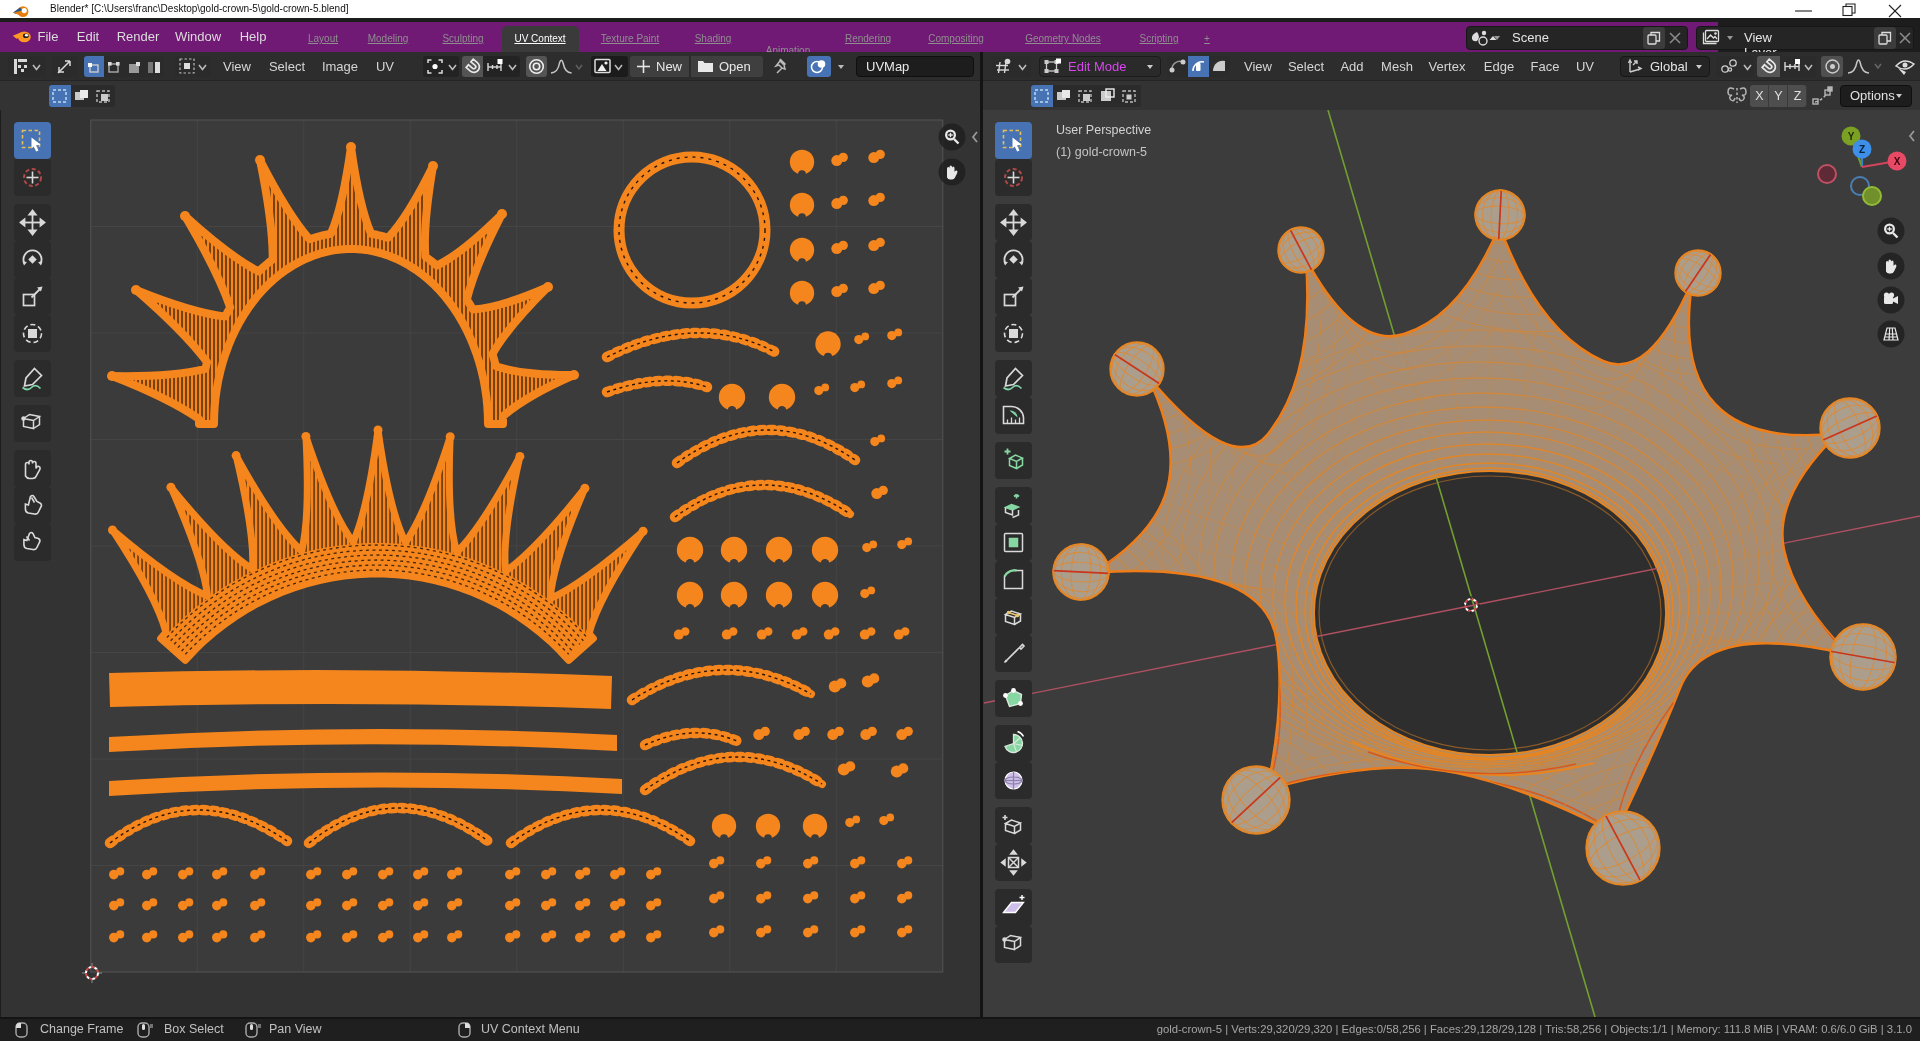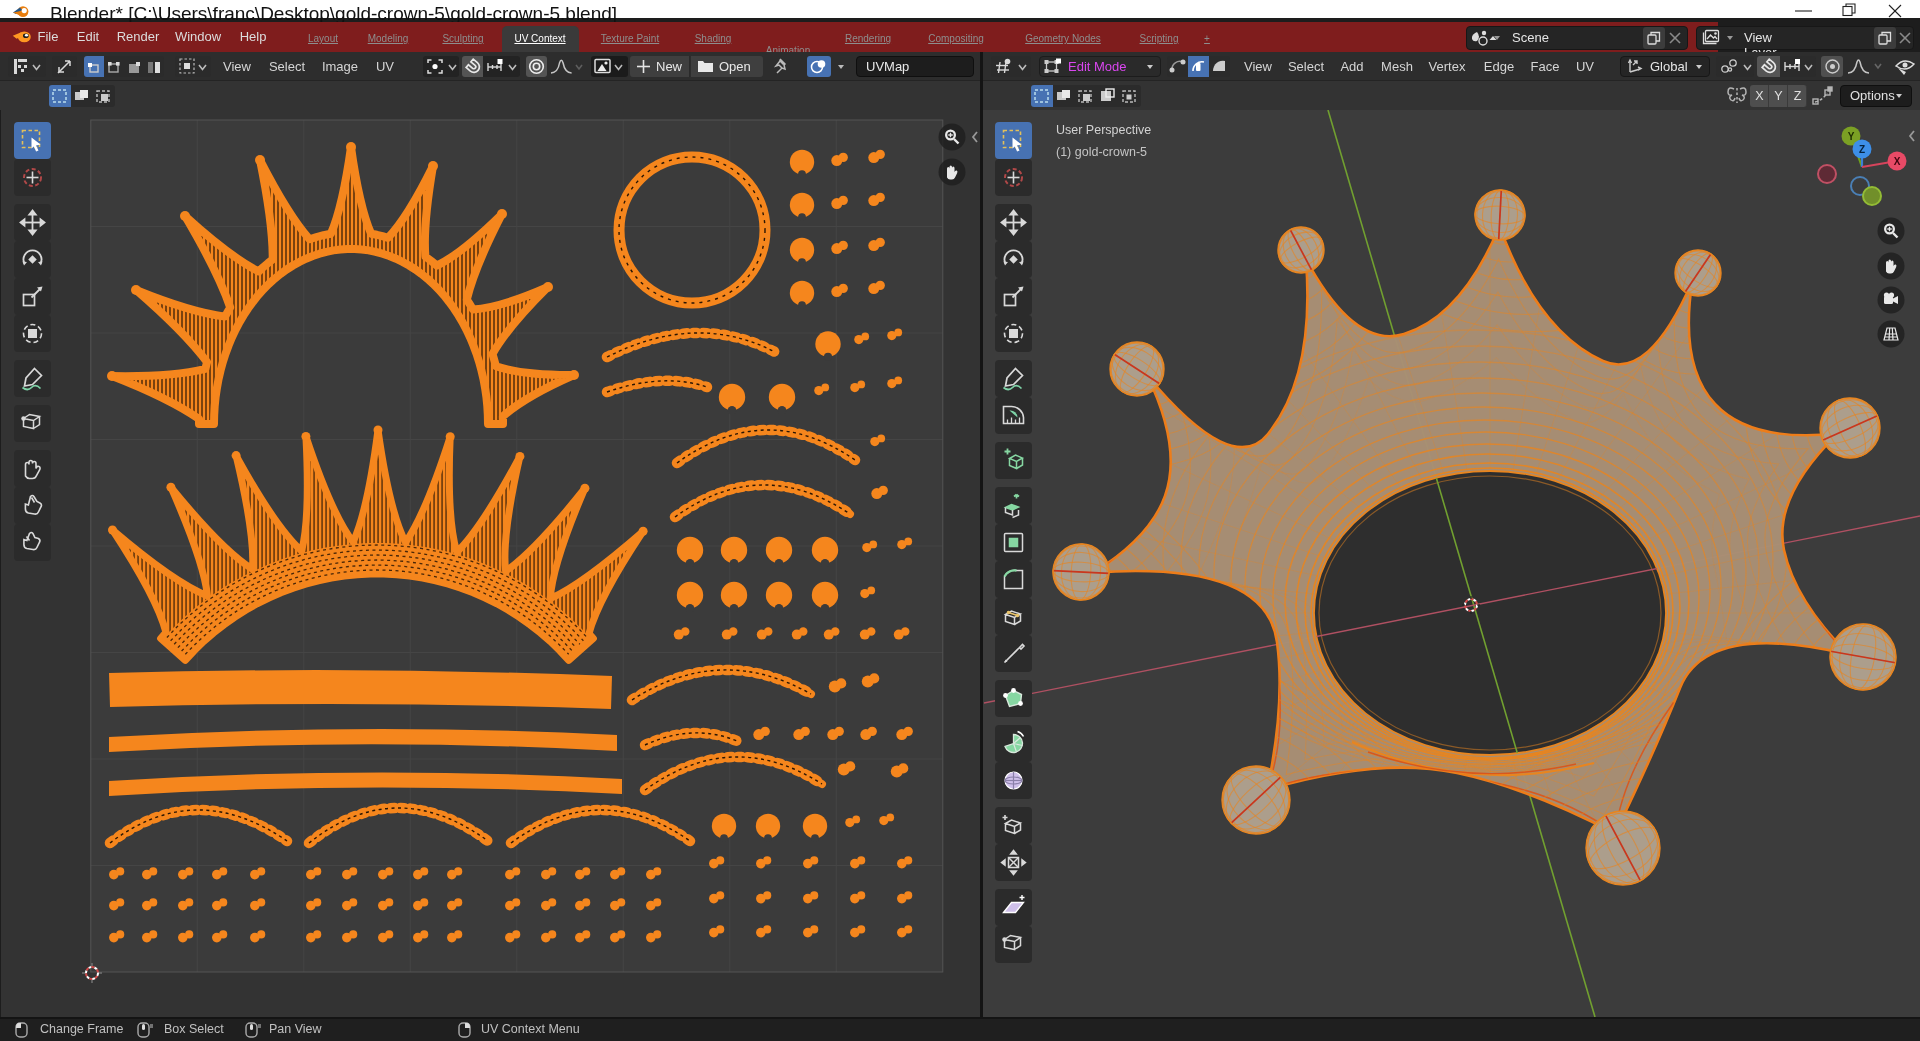--- a/index.html
+++ b/index.html
@@ -1,18 +1,18 @@
 <!DOCTYPE html>
 <html><head><meta charset="utf-8"><style>
 * { margin:0; padding:0; box-sizing:border-box; }
 html,body { width:1920px; height:1041px; overflow:hidden; background:#1d1d1d;
   font-family:"Liberation Sans", sans-serif; }
 .abs { position:absolute; }
-.titlebar { left:0; top:0; width:1920px; height:18px; background:#ffffff; color:#111; font-size:19px; }
-.topbar { left:0; top:22px; width:1718px; height:30px; background:#7f1d1d; }
+.titlebar { left:0; top:0; width:1920px; height:18px; background:#ffffff; color:#111; font-size:10px; }
+.topbar { left:0; top:22px; width:1718px; height:30px; background:#701a75; }
 .menu { color:#dcdcdc; font-size:13px; line-height:30px; }
 .tab { color:#8e8e8e; font-size:10px; line-height:26px;text-decoration:underline; }
 .tabactive { background:#3a3a3a; color:#fff; border-radius:5px 5px 0 0; }
 .hdr { background:#2d2d2d; border-bottom:1px solid #242424; }
 .hdr2 { background:#333333; }
 .hmenu { color:#d5d5d5; font-size:13px; line-height:29px; }
 .btn { background:#2b2b2b; border-radius:3px; }
 .caret { display:inline-block; width:0; height:0; border-left:3.5px solid transparent; border-right:3.5px solid transparent; border-top:4.5px solid #999; vertical-align:middle; }
 .statusbar { left:0; top:1019px; width:1920px; height:22px; background:#1f1f1f; color:#c0c0c0; font-size:12.5px; }
 .darkline { background:#141414; }
@@ -1308,12 +1308,13 @@
         <rect x="1" y="1" width="11" height="14" rx="4" fill="none" stroke="#aaa" stroke-width="1.4"></rect>
         <rect x="5" y="2" width="3" height="6" rx="1.5" fill="#ddd"></rect>
         <path d="M 14,2 v 4 M 16,2 v 4" stroke="#aaa" stroke-width="1.2"></path>
       </svg></span>
     <span class="abs" style="left:269px;top:3px">Pan View</span>
 <span class="abs" style="left:458px;top:3px"><svg width="13" height="16" viewBox="0 0 13 16" style="vertical-align:-3px">
         <rect x="1" y="1" width="11" height="14" rx="4" fill="none" stroke="#aaa" stroke-width="1.4"></rect>
         <path d="M 12,6 H 7 V 1 h 2 q 3,0 3,4 Z" fill="#ddd"></path>
       </svg></span>
     <span class="abs" style="left:481px;top:3px">UV Context Menu</span>
+<span class="abs" style="right:8px;top:4px;color:#a5a5a5;font-size:11.3px">gold-crown-5 | Verts:29,320/29,320 | Edges:0/58,256 | Faces:29,128/29,128 | Tris:58,256 | Objects:1/1 | Memory: 111.8 MiB | VRAM: 0.6/6.0 GiB | 3.1.0</span>
 </div>
 </body></html>

